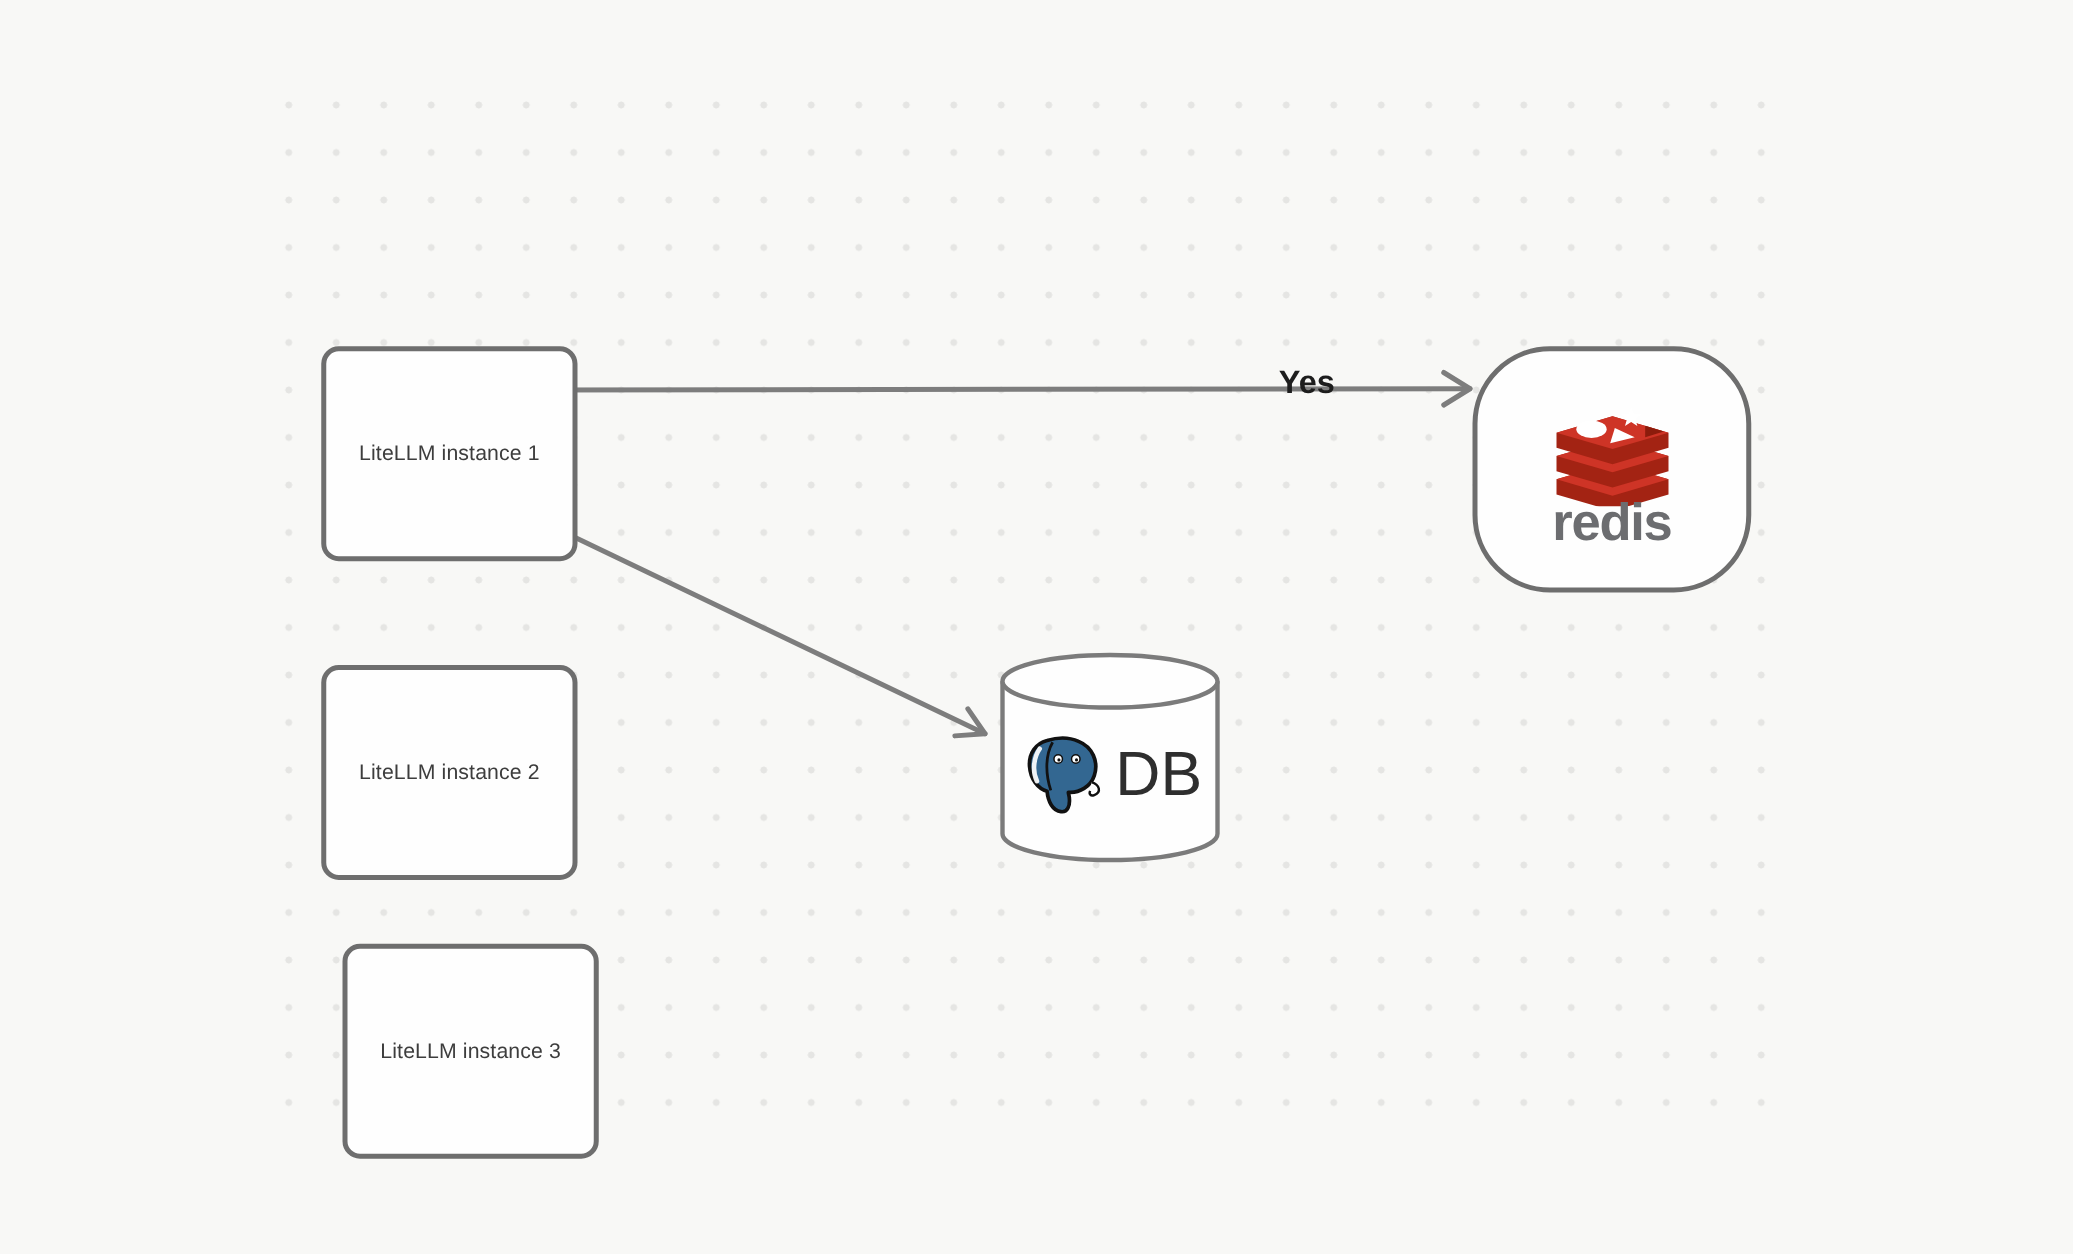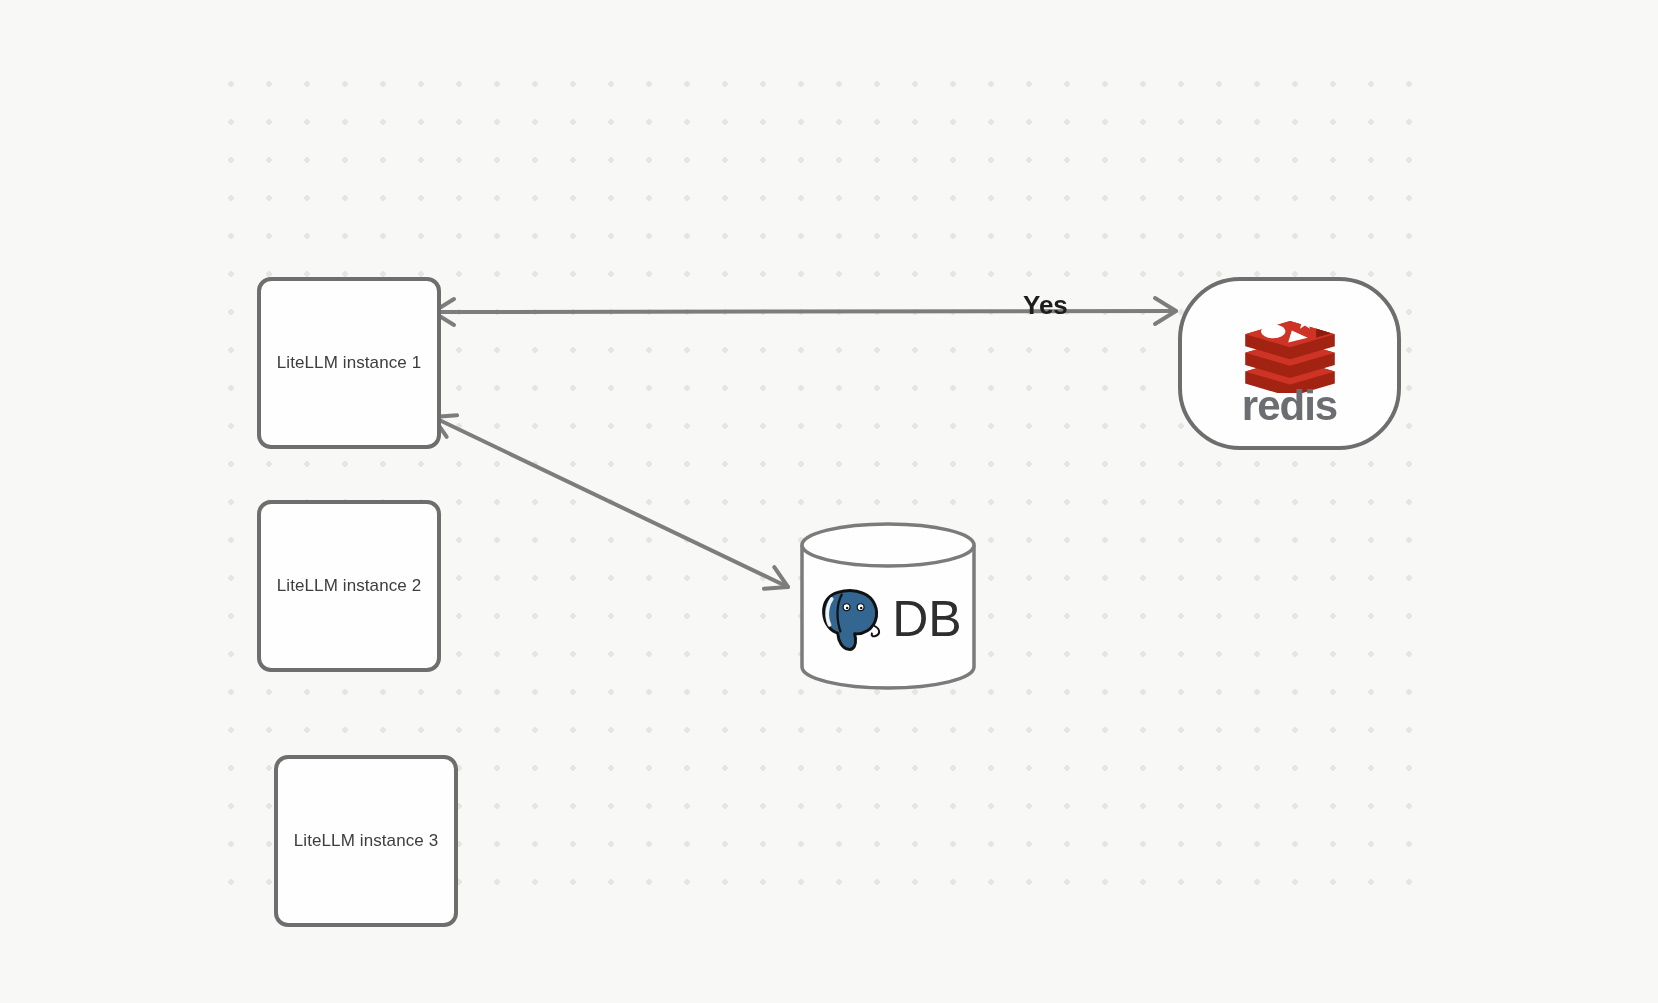--- a/index.html
+++ b/index.html
@@ -14,35 +14,35 @@
     position:absolute; left:212px; top:64px; width:1212px; height:836px;
     background-image:radial-gradient(circle 3px at 19px 19px, var(--grid-dot,#e5e5e3) 2.6px, transparent 3px);
     background-size:38px 38px;
     background-position:0px 1px;
   }
   .arrow-layer{position:absolute; left:0; top:0; width:1658px; height:1003px;}
   .arrow-layer polyline, .arrow-layer line{
     stroke:var(--arrow,#7d7d7d); stroke-width:4; fill:none; stroke-linecap:round; stroke-linejoin:round;
   }
   .llm-box{
-    position:absolute; width:184px; height:172px;
+    position:absolute; width:205px; height:172px;
     background:#fefefe;
     border:4px solid var(--node-border,#6e6e6e);
     border-radius:14px;
     box-sizing:border-box;
     display:flex; align-items:center; justify-content:center;
   }
   .llm-box .box-label{
     font-size:17px; color:var(--node-text,#3d3d3d); letter-spacing:0.1px;
   }
   #box-instance1{left:257px; top:277px;}
-  #box-instance2{left:257px; top:500px;}
+  #box-instance2{left:257px; top:532px;}
   #box-instance3{left:274px; top:755px;}
   .redis-node{
-    position:absolute; left:1178px; top:277px; width:223px; height:173px;
+    position:absolute; left:1178px; top:277px; width:223px; height:197px;
     background:#fefefe;
     border:4px solid var(--node-border,#6e6e6e);
     border-radius:62px;
     box-sizing:border-box;
     display:flex; flex-direction:column; align-items:center; justify-content:center;
     padding-top:6px;
   }
   .redis-wordmark{
     font-size:42px; font-weight:700; letter-spacing:-1px;
     color:var(--redis-wordmark,#6c6d70);

